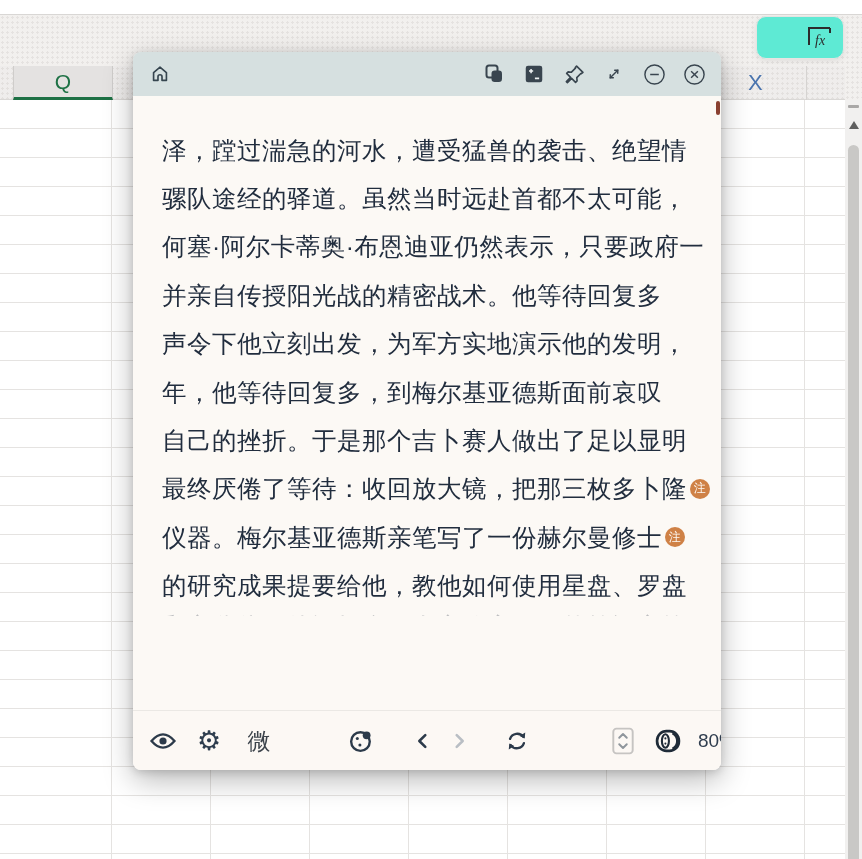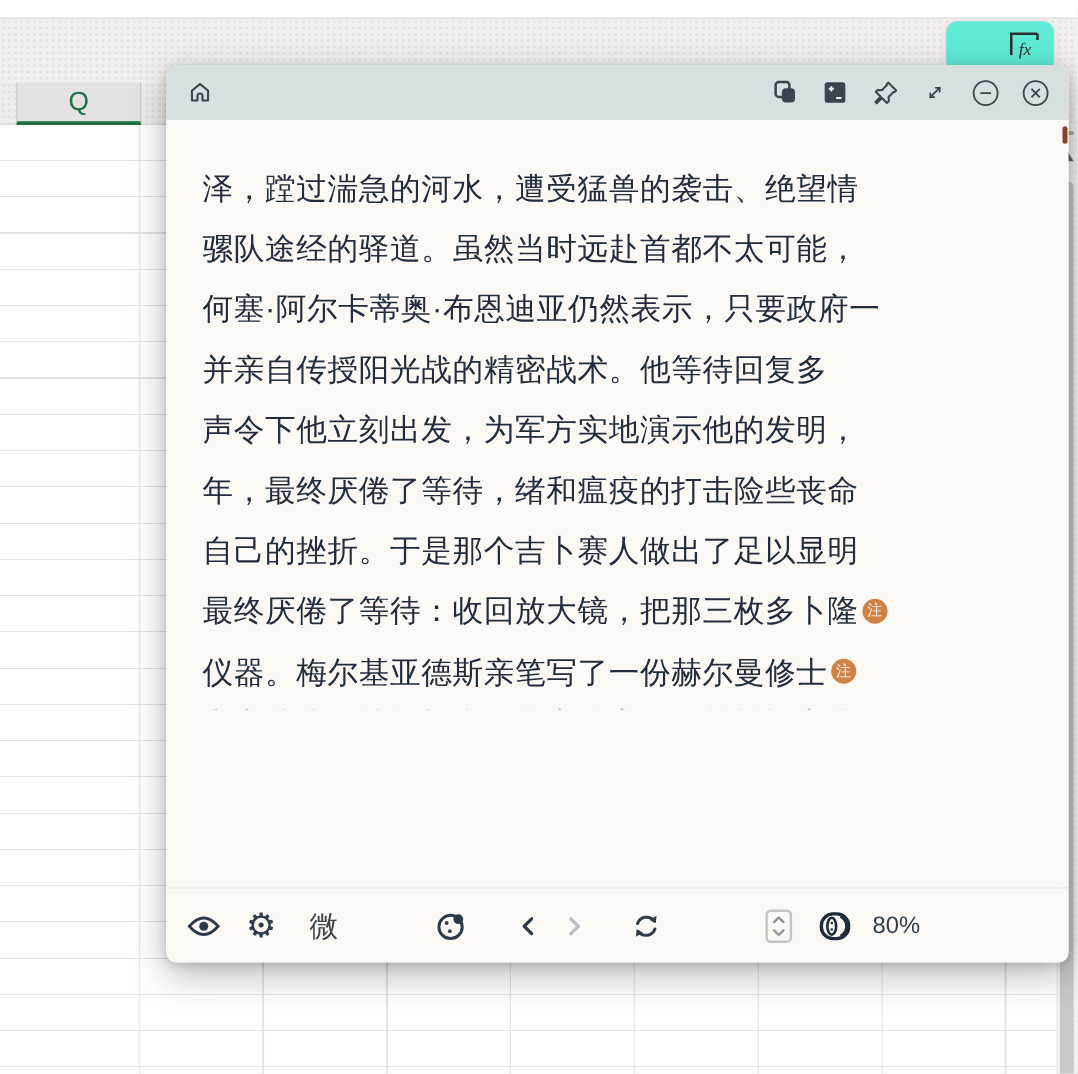--- a/index.html
+++ b/index.html
@@ -26,21 +26,21 @@
       repeating-linear-gradient(to bottom,transparent 0 28px,#e5e3e1 28px 29px),
       repeating-linear-gradient(to right,transparent 0 98px,#e5e3e1 98px 99px);
     background-position:0 0,13px 0;
   }
   .vscrollbar{position:absolute;right:0;top:100px;width:17px;height:759px;background:#f1f0ef;}
   .split-dash{position:absolute;left:3px;top:5px;width:11px;height:3px;background:#a9a8a7;border-radius:1px;}
   .scroll-up{position:absolute;left:4px;top:21px;width:0;height:0;border-left:5px solid transparent;border-right:5px solid transparent;border-bottom:8px solid #5f5f5f;}
   .scroll-thumb{position:absolute;left:3px;top:45px;width:11px;height:714px;background:#c9c8c6;border-radius:6px 6px 0 0;}
 
   
-  .panel{position:absolute;left:133px;top:52px;width:722px;height:718px;border-radius:8px;overflow:hidden;box-shadow:0 10px 30px rgba(0,0,0,.28),0 2px 8px rgba(0,0,0,.15);display:flex;flex-direction:column;}
+  .panel{position:absolute;left:133px;top:52px;width:588px;height:718px;border-radius:8px;overflow:hidden;box-shadow:0 10px 30px rgba(0,0,0,.28),0 2px 8px rgba(0,0,0,.15);display:flex;flex-direction:column;}
   .panel-titlebar{height:44px;background:#d6e0e0;display:flex;align-items:center;padding:0 15px;flex:0 0 auto;}
   .tb-left{display:flex;align-items:center;}
   .tb-right{margin-left:auto;display:flex;align-items:center;gap:16px;}
   .tb-icon{width:24px;height:24px;display:flex;align-items:center;justify-content:center;cursor:pointer;}
 
   .panel-content{flex:1 1 auto;background:#fcf9f5;position:relative;padding:30px 28px 0 29px;overflow:hidden;}
   .text-line{height:48.4px;display:flex;align-items:center;white-space:nowrap;font-size:24.5px;letter-spacing:.5px;color:#212d3e;}
   .note-badge{display:inline-flex;align-items:center;justify-content:center;width:20px;height:20px;border-radius:50%;background:#cf8146;color:#fdf8f2;font-size:12px;margin-left:3px;flex:0 0 auto;cursor:pointer;}
   .clipped-line{height:6px;overflow:hidden;opacity:.28;font-size:24.5px;letter-spacing:.5px;color:#212d3e;white-space:nowrap;}
   .content-scroll-sliver{position:absolute;right:1px;top:5px;width:4px;height:14px;background:#8a4030;border-radius:2px;}
@@ -146,32 +146,35 @@
         <div class="text-line">
           <span>何塞·阿尔卡蒂奥·布恩迪亚仍然表示，只要政府一</span>
         </div>
         <div class="text-line">
           <span>并亲自传授阳光战的精密战术。他等待回复多</span>
         </div>
         <div class="text-line">
           <span>声令下他立刻出发，为军方实地演示他的发明，</span>
         </div>
         <div class="text-line">
-          <span>年，最终厌倦了等待，绪和瘟疫的打击险些丧命</span>
+          <span>年，他等待回复多，到梅尔基亚德斯面前哀叹</span>
         </div>
         <div class="text-line">
           <span>自己的挫折。于是那个吉卜赛人做出了足以显明</span>
         </div>
         <div class="text-line">
           <span>最终厌倦了等待：收回放大镜，把那三枚多卜隆</span>
           <span class="note-badge">注</span>
         </div>
         <div class="text-line">
           <span>仪器。梅尔基亚德斯亲笔写了一份赫尔曼修士</span>
           <span class="note-badge">注</span>
+        </div>
+        <div class="text-line">
+          <span>的研究成果提要给他，教他如何使用星盘、罗盘</span>
         </div>
       </div>
     <div class="clipped-line">和六分仪。他还把自己在实验室写下的笔记交给</div>
     <div class="content-scroll-sliver"></div>
   </div>
 
   <div class="panel-toolbar">
     <div class="tool" style="left:30px">
       <svg width="30" height="24" viewBox="0 0 28 24">
         <path d="M2.5 12 C7 6.8 10.5 5.4 14 5.4 s7 1.4 11.5 6.6 C21 17.2 17.5 18.6 14 18.6 s-7-1.4-11.5-6.6 Z" fill="none" stroke="#2c3a4a" stroke-width="2.3"></path>

